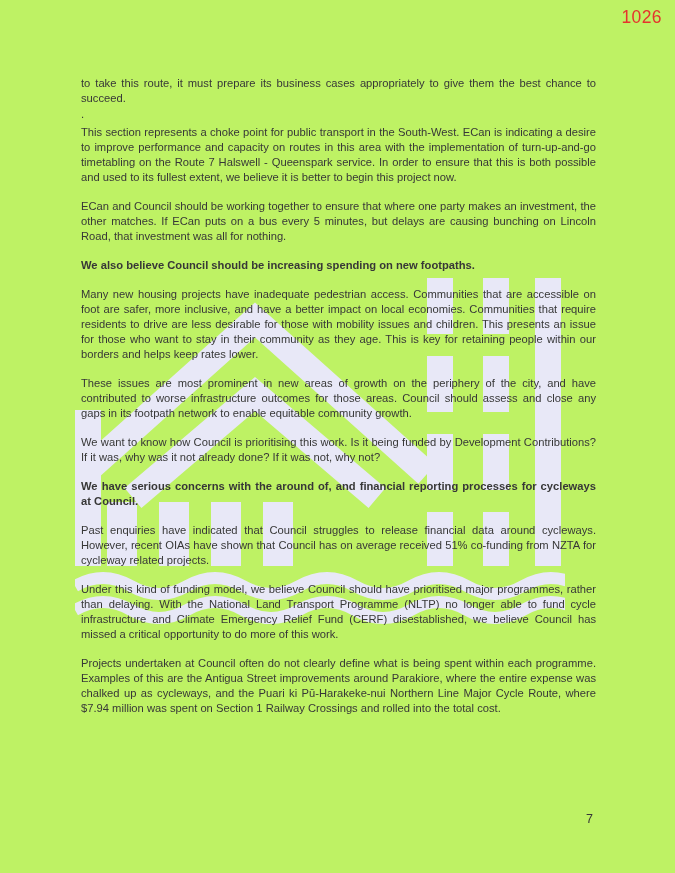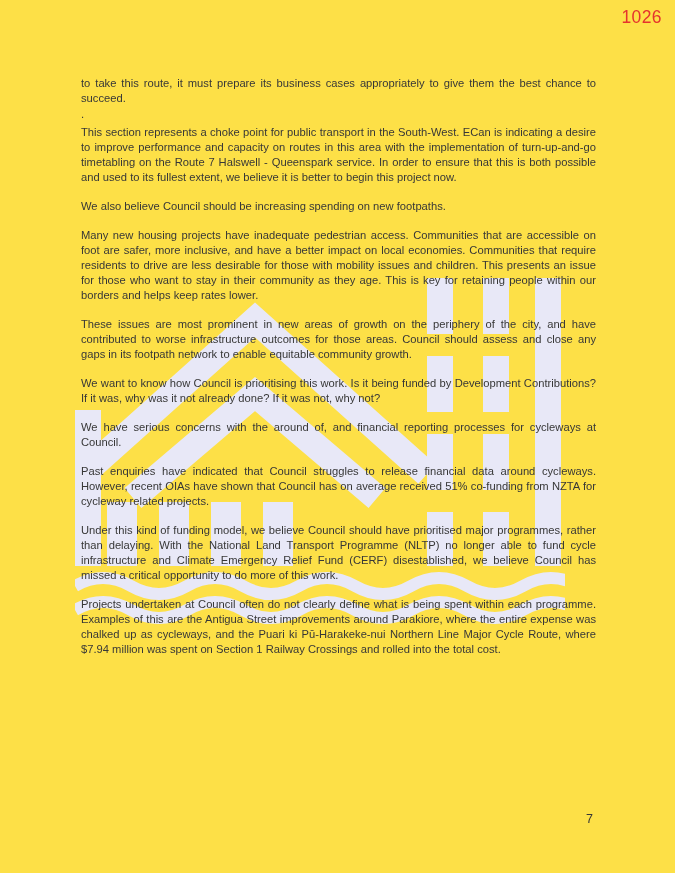--- a/index.html
+++ b/index.html
@@ -1,34 +1,34 @@
 <!DOCTYPE html>
 <html><head>
 <meta charset="utf-8">
 <style>
   html,body{margin:0;padding:0;}
   body{
     width:675px;height:873px;background:#ffffff;
     font-family:"Liberation Sans","DejaVu Sans",sans-serif;
     position:relative;overflow:hidden;
   }
-  .page{position:absolute;inset:0;background:#fde047;}
+  .page{position:absolute;inset:0;background:#bef264;}
   .stamp{
     position:absolute;top:7px;right:13px;
     font-size:17.5px;line-height:20px;color:#e5332d;letter-spacing:.4px;
   }
   .wm{position:absolute;left:75px;top:278px;width:490px;height:348px;pointer-events:none;}
   .content{
     position:absolute;left:81px;top:76px;width:515px;
     color:#373737;font-size:11.2px;line-height:15px;text-align:justify;
   }
   .content p{margin:0 0 14px 0;}
   .content p.tight{margin-bottom:2px;}
   .content p.dot{line-height:13px;margin:0 0 4px 0;text-align:left;}
-  .content p.bold{font-weight:normal;}
+  .content p.bold{font-weight:bold;}
   .pagenum{
     position:absolute;left:586px;top:812px;
     font-size:12.5px;color:#373737;
   }
 </style>
 </head>
 <body>
 
 <div class="page">
 
@@ -58,20 +58,21 @@
       <path d="M 0 332 Q 28 316 56 332 T 112 332 T 168 332 T 224 332 T 280 332 T 336 332 T 392 332 T 448 332 T 504 332"></path>
     </g>
   </svg>
 
   <div class="stamp">1026</div>
 
   <div class="content">
       <p class="body tight">to take this route, it must prepare its business cases appropriately to give them the best chance to succeed.</p>
       <p class="dot">.</p>
       <p class="body">This section represents a choke point for public transport in the South-West. ECan is indicating a desire to improve performance and capacity on routes in this area with the implementation of turn-up-and-go timetabling on the Route 7 Halswell - Queenspark service. In order to ensure that this is both possible and used to its fullest extent, we believe it is better to begin this project now.</p>
+      <p class="body">ECan and Council should be working together to ensure that where one party makes an investment, the other matches. If ECan puts on a bus every 5 minutes, but delays are causing bunching on Lincoln Road, that investment was all for nothing.</p>
       <p class="bold">We also believe Council should be increasing spending on new footpaths.</p>
       <p class="body">Many new housing projects have inadequate pedestrian access. Communities that are accessible on foot are safer, more inclusive, and have a better impact on local economies. Communities that require residents to drive are less desirable for those with mobility issues and children. This presents an issue for those who want to stay in their community as they age. This is key for retaining people within our borders and helps keep rates lower.</p>
       <p class="body">These issues are most prominent in new areas of growth on the periphery of the city, and have contributed to worse infrastructure outcomes for those areas. Council should assess and close any gaps in its footpath network to enable equitable community growth.</p>
       <p class="body">We want to know how Council is prioritising this work. Is it being funded by Development Contributions? If it was, why was it not already done? If it was not, why not?</p>
       <p class="bold">We have serious concerns with the around of, and financial reporting processes for cycleways at Council.</p>
       <p class="body">Past enquiries have indicated that Council struggles to release financial data around cycleways. However, recent OIAs have shown that Council has on average received 51% co-funding from NZTA for cycleway related projects.</p>
       <p class="body">Under this kind of funding model, we believe Council should have prioritised major programmes, rather than delaying. With the National Land Transport Programme (NLTP) no longer able to fund cycle infrastructure and Climate Emergency Relief Fund (CERF) disestablished, we believe Council has missed a critical opportunity to do more of this work.</p>
       <p class="body">Projects undertaken at Council often do not clearly define what is being spent within each programme. Examples of this are the Antigua Street improvements around Parakiore, where the entire expense was chalked up as cycleways, and the Puari ki Pū-Harakeke-nui Northern Line Major Cycle Route, where $7.94 million was spent on Section 1 Railway Crossings and rolled into the total cost.</p>
     </div>
 

